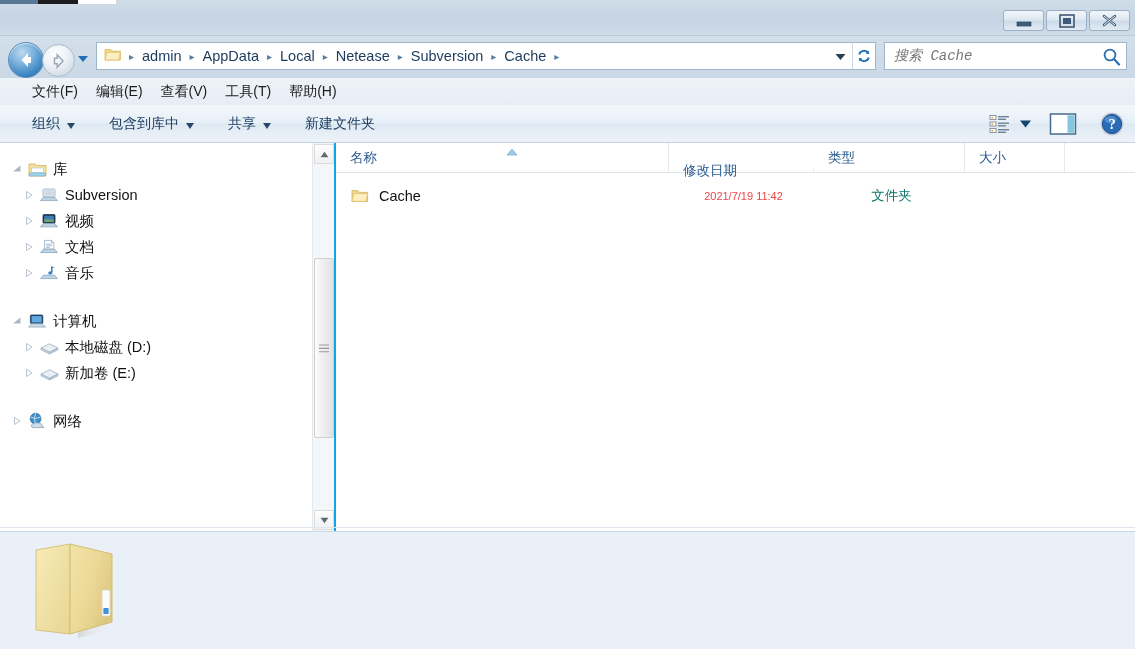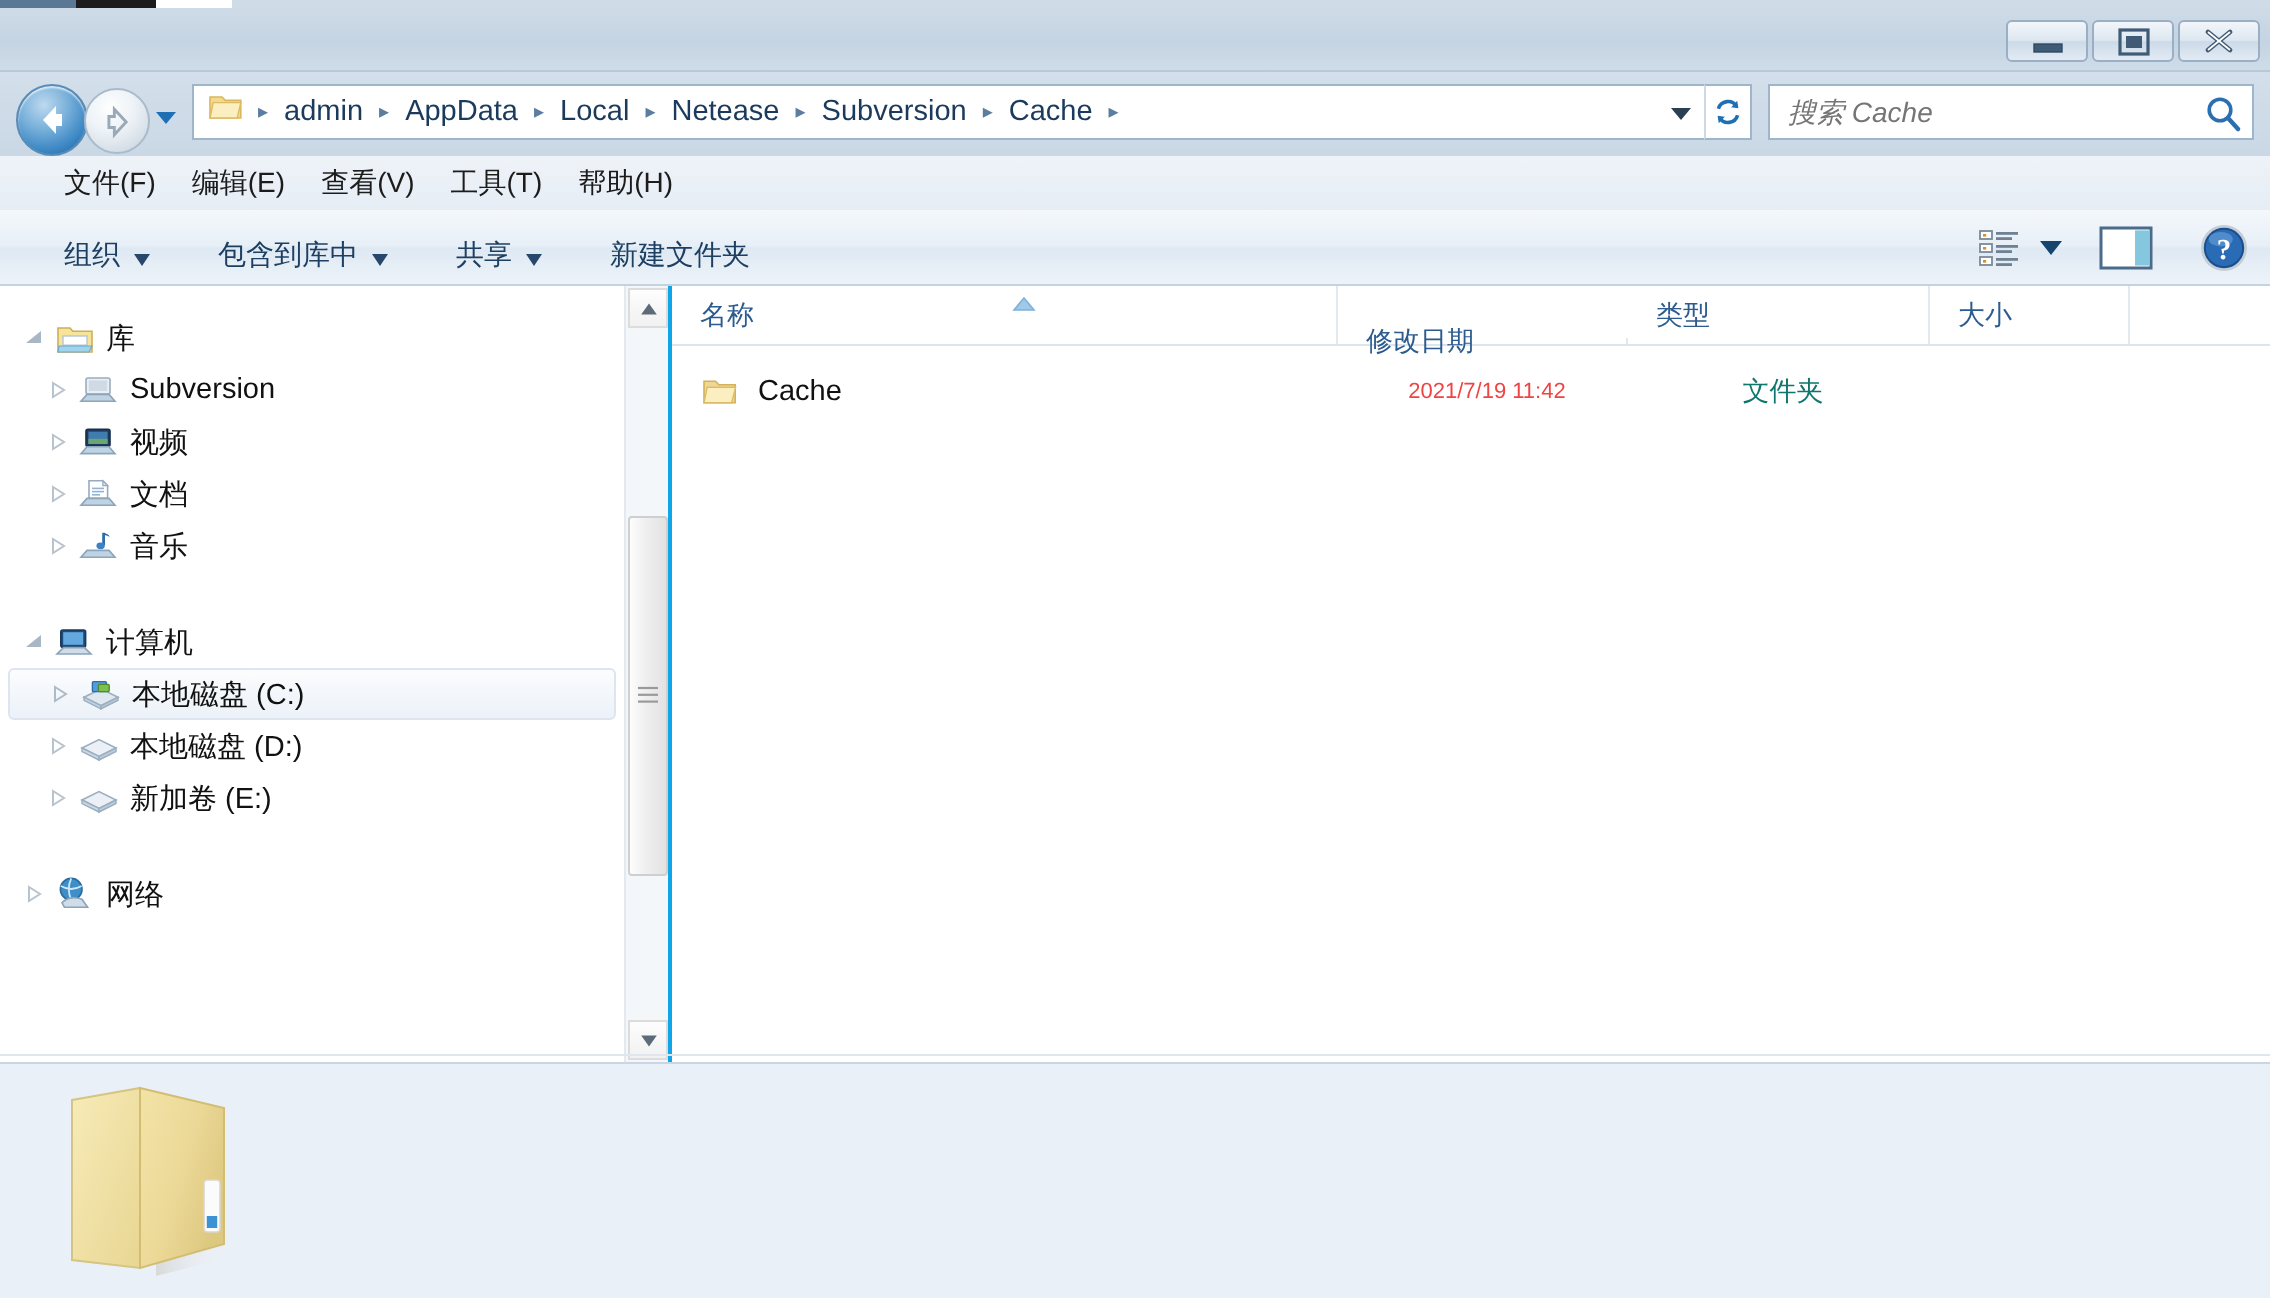--- a/index.html
+++ b/index.html
@@ -159,21 +159,21 @@
     display: flex; align-items: center;
   }
   #search-input {
     border: none; outline: none;
     flex: 1;
     height: 24px;
     font-size: 14px;
     font-style: italic;
     color: #6b6b6b;
     padding-left: 9px;
-    font-family: Liberation Sans, sans-serif;
+    font-family: Liberation Mono, monospace;
     background: transparent;
   }
   #search-input::placeholder { color: #757575; font-style: italic; opacity: 1; }
   #search-icon-wrap { width: 30px; display: flex; align-items: center; justify-content: center; cursor: pointer; }
 
   
   #menubar {
     position: absolute;
     left: 0; top: 78px;
     width: 1135px; height: 27px;
@@ -191,21 +191,21 @@
   }
 
   
   #toolbar {
     position: absolute;
     left: 0; top: 105px;
     width: 1135px; height: 38px;
     background: linear-gradient(to bottom, #f4f8fb 0%, #e7eff7 48%, #dfe9f3 52%, #edf3f9 100%);
     border-bottom: 1px solid #c3d3e2;
     display: flex;
-    align-items: flex-end;
+    align-items: center;
     padding-left: 22px;
   }
   .tbitem {
     font-size: 14px;
     color: #1c3f62;
     padding: 5px 10px;
     margin-right: 14px;
     cursor: pointer;
     display: flex; align-items: center;
     white-space: nowrap;
@@ -689,37 +689,20 @@
           <span class="tree-icon">
             <svg width="20" height="17" viewBox="0 0 20 17">
               <rect x="3.4" y="2" width="12.4" height="8.6" rx="1" fill="#1e4d7c" stroke="#173a5d" stroke-width="0.8"></rect>
               <rect x="4.6" y="3.1" width="10" height="6.3" fill="#63a9df"></rect>
               <path d="M1.5 14 L18.5 14 L15.2 10.8 L4.8 10.8 Z" fill="#cfdde9" stroke="#8ca3b8" stroke-width="0.8"></path>
             </svg>
           </span>
           <span class="tree-label">计算机</span>
         </div>
 
-        <div class="tree-row indent-1 hovered">
-          <span class="tree-expander">
-            <svg width="10" height="10" viewBox="0 0 10 10">
-              <path d="M2.5 1.5 L8 5 L2.5 8.5 Z" fill="none" stroke="#aebac6" stroke-width="1"></path>
-            </svg>
-          </span>
-          <span class="tree-icon">
-            <svg width="21" height="17" viewBox="0 0 21 17">
-              <path d="M2 9.6 L10.5 5.4 L19 9.6 L10.5 13.8 Z" fill="#dfe8f0" stroke="#9aaec0" stroke-width="0.8"></path>
-              <path d="M2 9.6 L10.5 13.8 L10.5 15.4 L2 11.2 Z" fill="#c3d2df" stroke="#9aaec0" stroke-width="0.7"></path>
-              <path d="M19 9.6 L10.5 13.8 L10.5 15.4 L19 11.2 Z" fill="#b4c5d4" stroke="#9aaec0" stroke-width="0.7"></path>
-              <rect x="6.2" y="1.8" width="7" height="5" rx="0.6" fill="#4f9ee0" stroke="#2f6da8" stroke-width="0.7"></rect>
-              <rect x="9.2" y="3.2" width="5.4" height="3.6" rx="0.5" fill="#7dc14a" stroke="#4f8a2c" stroke-width="0.7"></rect>
-            </svg>
-          </span>
-          <span class="tree-label">本地磁盘 (C:)</span>
-        </div>
 
         <div class="tree-row indent-1">
           <span class="tree-expander">
             <svg width="10" height="10" viewBox="0 0 10 10">
               <path d="M2.5 1.5 L8 5 L2.5 8.5 Z" fill="none" stroke="#b7c3ce" stroke-width="1"></path>
             </svg>
           </span>
           <span class="tree-icon">
             <svg width="21" height="17" viewBox="0 0 21 17">
               <path d="M2 9 L10.5 4.8 L19 9 L10.5 13.2 Z" fill="#eaf0f5" stroke="#9aaec0" stroke-width="0.8"></path>

